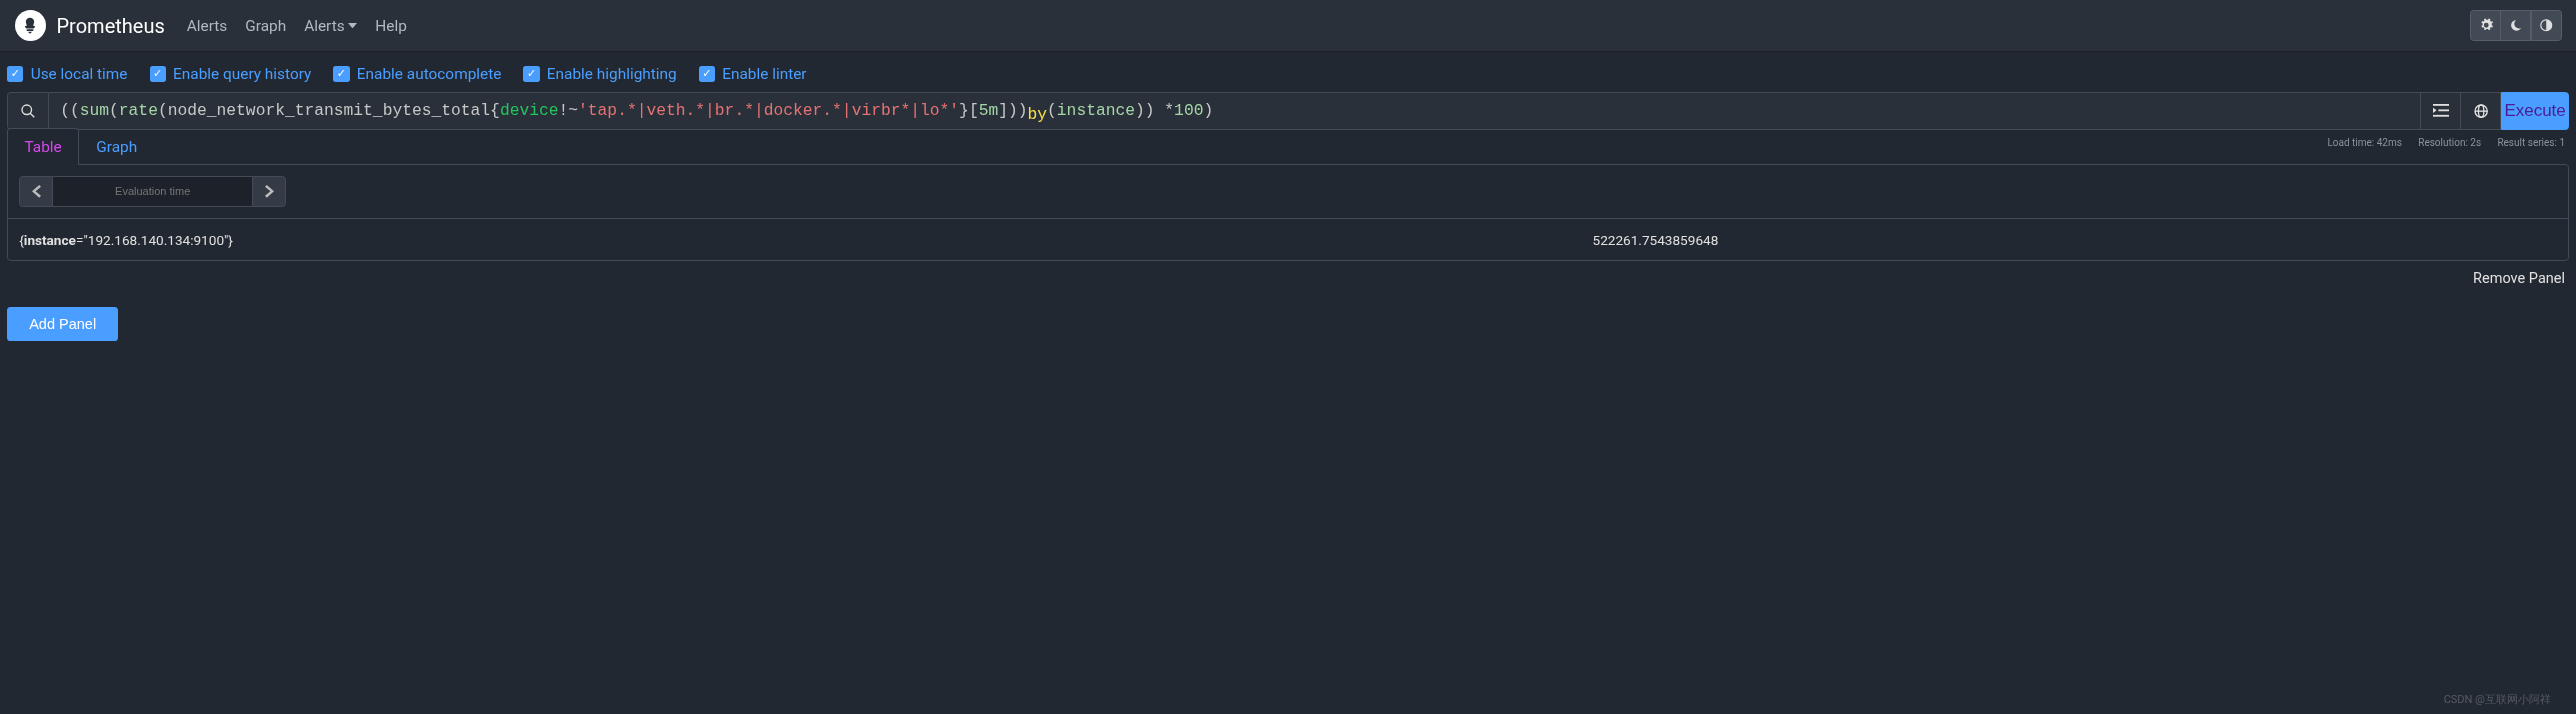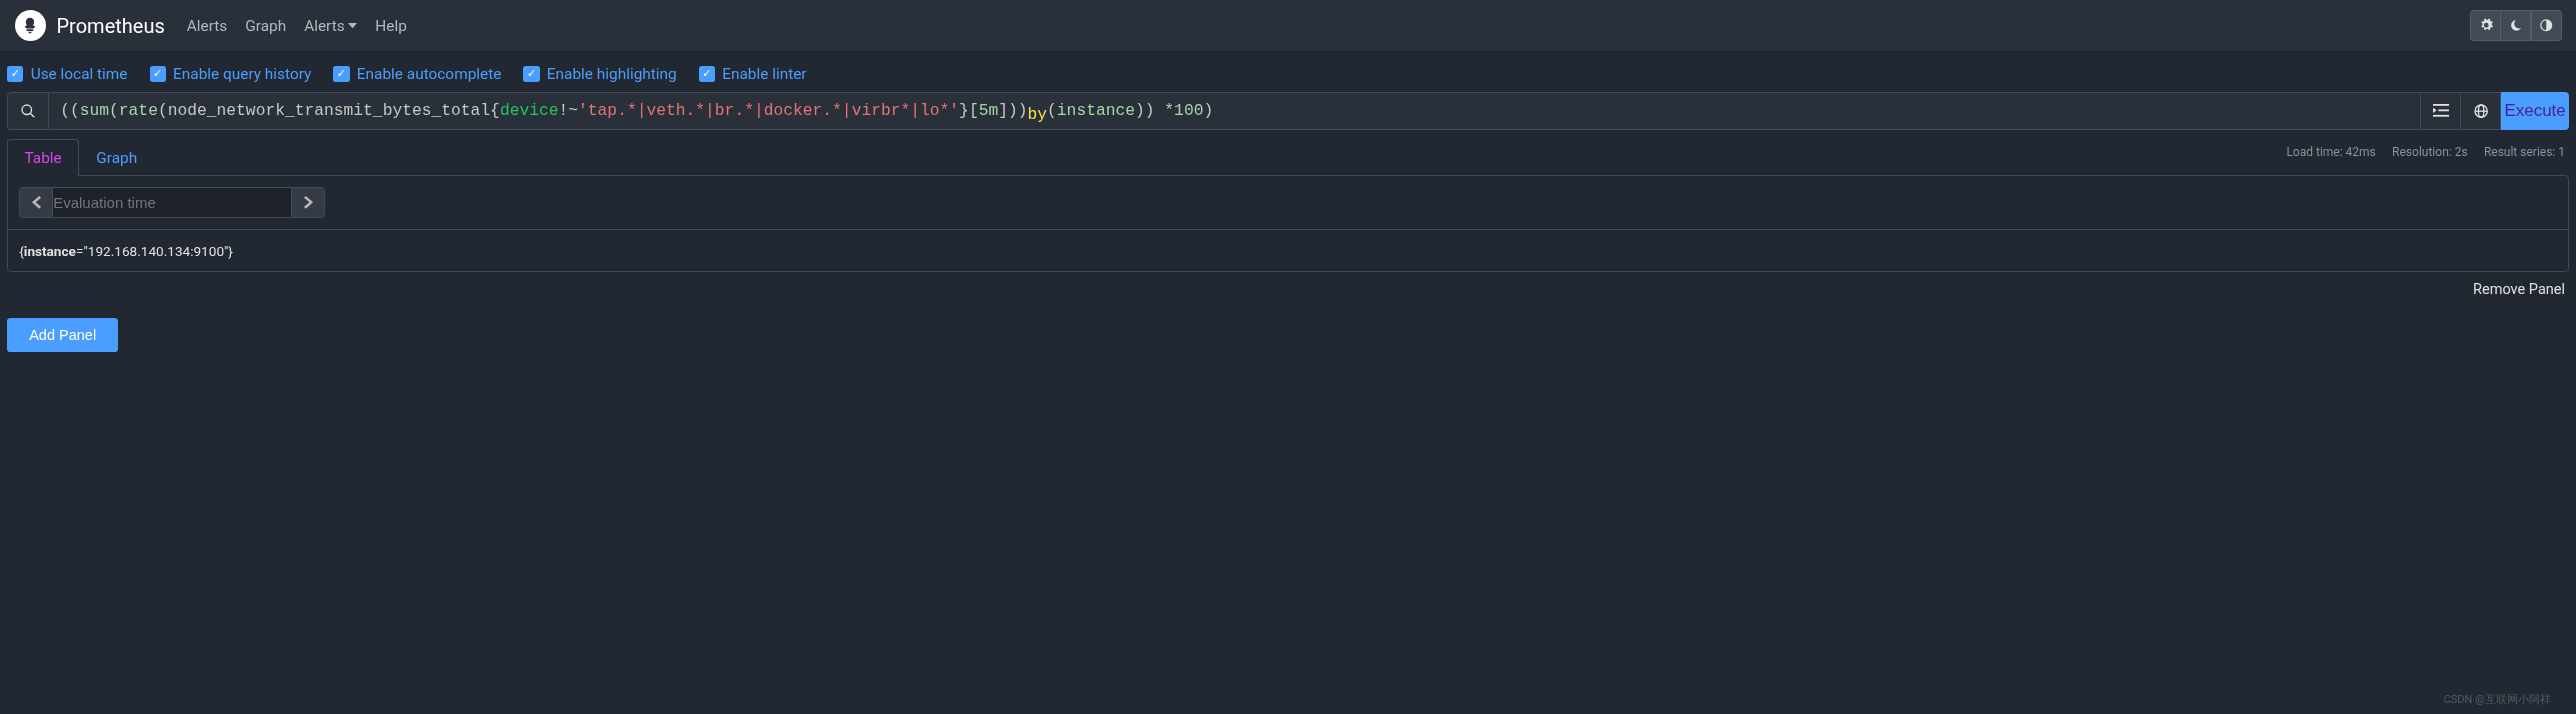--- a/index.html
+++ b/index.html
@@ -155,22 +155,21 @@
       cursor: pointer;
       display: flex;
       align-items: center;
     }
     .meta-row {
       display: flex;
       justify-content: flex-end;
       gap: 16.3px;
       padding: 7.2px 11px 0;
       color: #8a929c;
-      font-size: 12px;
-      margin-top: 8px;
+      font-size: 10px;
     }
     .tab-container {
       display: flex;
       padding: 0 7.2px;
       margin-top: -20px;
     }
     .tab {
       padding: 9px 16.3px;
       font-size: 15.4px;
       cursor: pointer;
@@ -207,28 +206,28 @@
       border: 0.9px solid #444b56;
       display: flex;
       align-items: center;
       justify-content: center;
       color: #bbb;
       cursor: pointer;
     }
     .eval-arrow:first-child { border-radius: 3.6px 0 0 3.6px; }
     .eval-arrow:last-child { border-radius: 0 3.6px 3.6px 0; }
     .eval-input {
-      width: 238px;
+      width: 199px;
       background: #1d222a;
       border: 0.9px solid #444b56;
       border-left: none;
       border-right: none;
       color: #8a929c;
-      text-align: left;
-      font-size: 15px;
+      text-align: center;
+      font-size: 11px;
       outline: none;
     }
     .result-row {
       display: flex;
       border-top: 0.9px solid #444b56;
       padding: 12.7px 11px;
       font-size: 13.6px;
     }
     .result-key { width: 62%; }
     .result-key b { font-weight: 700; }
@@ -416,20 +415,21 @@
               <path fill="currentColor" d="M2 0l8 7-8 7-2-2 6-5-6-5z"></path>
             </svg>
         </span>
       </div>
     </div>
   </div>
   <div class="result-row">
     <div class="result-key">
       <span>{</span><b>instance</b><span>="192.168.140.134:9100"}</span>
     </div>
+    <div class="result-val">522261.7543859648</div>
   </div>
 </div>
 
 <div class="remove-row">
   <span class="remove-link">Remove Panel</span>
 </div>
 
 <div class="add-panel-row">
   <button class="add-panel-btn">Add Panel</button>
 </div>

